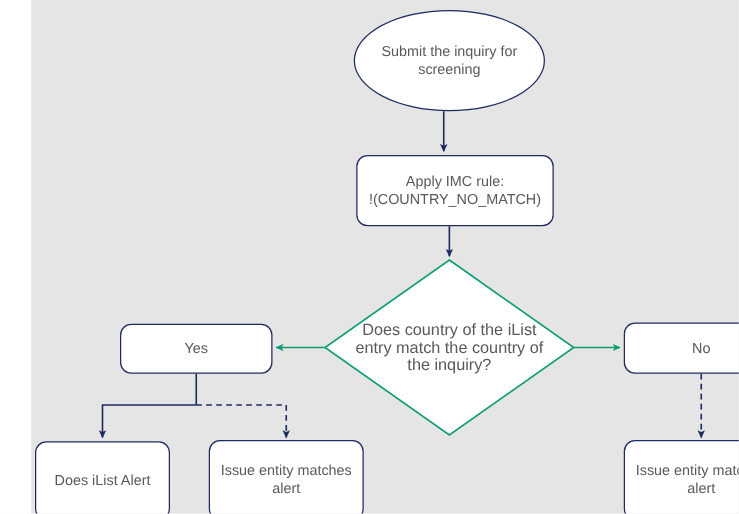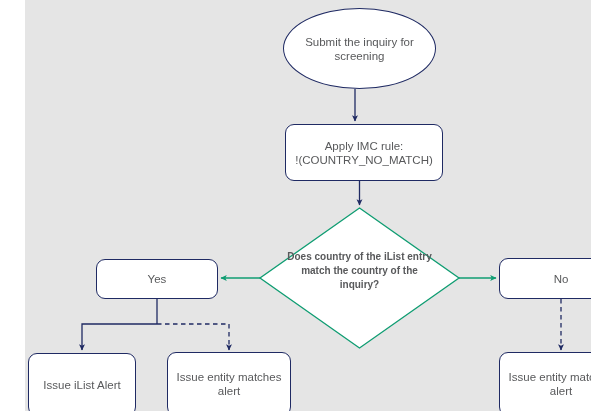--- a/index.html
+++ b/index.html
@@ -45,29 +45,28 @@
     padding: 2px 6px;
   }
   .node-terminator {
     border: 1.3px solid #1f2a63;
     border-radius: 50%;
     padding: 2px 14px;
   }
   .node-decision-label {
     position: absolute;
     display: flex;
-    align-items: flex-start;
+    align-items: center;
     justify-content: center;
     text-align: center;
     color: #58595b;
-    font-size: 10px;
+    font-size: 13px;
     line-height: 14px;
     background: transparent;
     pointer-events: none;
-    font-weight: bold;
   }
   .node-label {
     display: block;
     white-space: pre-line;
   }
 </style>
 </head>
 <body>
 
 <div id="flowchart-canvas">
@@ -116,21 +115,21 @@
 
   <div class="node node-process" style="left:71px; top:259px; width:122px; height:40px;justify-content:center;">
     <span class="node-label">Yes</span>
   </div>
 
   <div class="node node-process" style="left:474px; top:258px; width:124px; height:41px;">
     <span class="node-label">No</span>
   </div>
 
   <div class="node node-process" style="left:3px; top:353px; width:108px; height:63px;">
-    <span class="node-label">Issue iList Alert</span>
+    <span class="node-label">Does iList Alert</span>
   </div>
 
   <div class="node node-process" style="left:142px; top:352px; width:124px; height:64px;">
     <span class="node-label">Issue entity matches alert</span>
   </div>
 
   <div class="node node-process" style="left:474px; top:352px; width:124px; height:64px;">
     <span class="node-label">Issue entity matches alert</span>
   </div>
 

